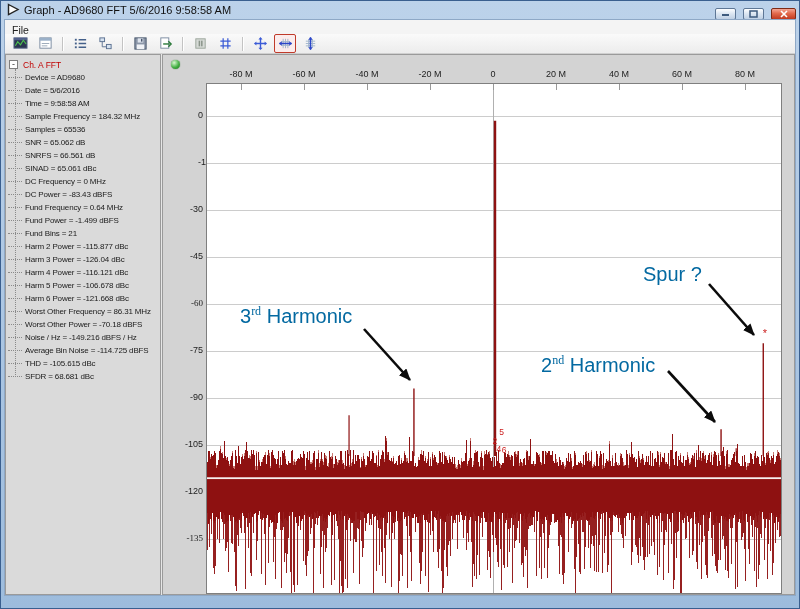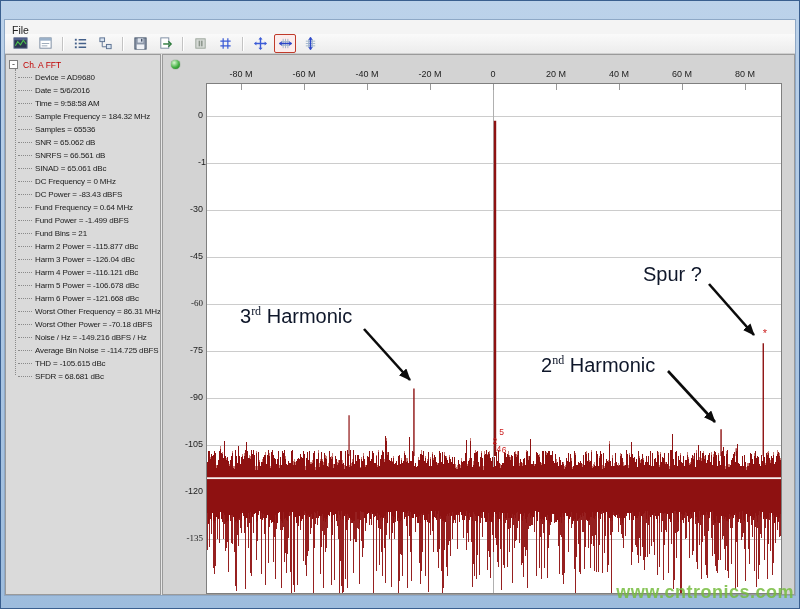--- a/index.html
+++ b/index.html
@@ -21,36 +21,59 @@
   .tsep{width:1px;height:14px;background:#c3c3c3;margin:0 3px;box-shadow:1px 0 0 #fff;}
   
   .content{position:absolute;left:0;right:0;top:34px;bottom:0;background:#e6e6e6;}
   .tree-panel{position:absolute;left:0;top:0;bottom:0;width:156px;background:#dadada;border:1px solid #9a9a9a;box-sizing:border-box;overflow:hidden;}
   .tree{position:relative;padding:3px 0 0 3px;}
   .tree::before{content:"";position:absolute;left:9px;top:14px;height:306px;border-left:1px dotted #8a8a8a;}
   .tree-root-row{display:flex;align-items:center;height:13px;position:relative;z-index:1;}
   .expander{width:9px;height:9px;box-sizing:border-box;border:1px solid #7e7e7e;background:#fff;font-size:9px;line-height:6px;text-align:center;color:#333;margin-right:5px;}
   .tree-root-label{font-size:8.5px;color:#c00000;white-space:nowrap;}
   #tree-items{list-style:none;margin:0;padding:0;}
-  #tree-items li{position:relative;margin-left:26px;height:13px;line-height:13px;font-size:8px;letter-spacing:-0.15px;color:#1a1a1a;white-space:nowrap;}
+  #tree-items li{position:relative;margin-left:16px;height:13px;line-height:13px;font-size:8px;letter-spacing:-0.15px;color:#1a1a1a;white-space:nowrap;}
   #tree-items li::before{content:"";position:absolute;left:-17px;top:6px;width:14px;border-top:1px dotted #8a8a8a;}
   .chart-panel{position:absolute;left:157px;right:0;top:0;bottom:0;background:#d3d3d3;border:1px solid #9a9a9a;box-sizing:border-box;}
   .led{position:absolute;left:8px;top:5px;width:9px;height:9px;border-radius:50%;background:radial-gradient(circle at 35% 30%,#d8f8d0,#44b044 55%,#187018);box-shadow:0 0 1px #0e5c0e;}
   .xlab{position:absolute;top:14px;width:50px;text-align:center;font-size:9px;color:#222;}
   .ylab{position:absolute;left:0;width:40px;text-align:right;font-size:9px;color:#222;}
   .plot{position:absolute;left:43px;top:28px;width:576px;height:511px;}
   .plot svg{display:block;}
-  .annot{position:absolute;font-size:20px;color:#0f172a;white-space:nowrap;z-index:3;}
+  .annot{position:absolute;font-size:20px;color:#0369a1;white-space:nowrap;z-index:3;}
   .annot sup{font-size:12px;font-family:Liberation Serif, serif;}
   .watermark{position:absolute;right:5px;bottom:5px;font-size:18px;font-weight:bold;letter-spacing:0.5px;color:rgba(118,188,62,0.85);z-index:10;}
 </style>
 </head>
 <body>
 
 <div class="window">
+  <div class="titlebar">
+    <svg class="app-icon" viewBox="0 0 13 13">
+        <path d="M1.5 1.5 L11 6.5 L1.5 11.5 Z" fill="#fdfdfd" stroke="#222" stroke-width="1.4"></path>
+      </svg>
+    <span class="title-text">Graph - AD9680 FFT 5/6/2016 9:58:58 AM</span>
+    <div class="win-buttons">
+      <div class="win-btn">
+          <svg width="9" height="6" viewBox="0 0 9 6">
+            <rect x="1" y="3" width="7" height="2" fill="#3d5a7d"></rect>
+          </svg>
+        </div>
+      <div class="win-btn">
+          <svg width="9" height="8" viewBox="0 0 9 8">
+            <rect x="1" y="1" width="7" height="6" fill="none" stroke="#3d5a7d" stroke-width="1.5"></rect>
+          </svg>
+        </div>
+      <div class="win-btn close">
+          <svg width="8" height="8" viewBox="0 0 8 8">
+            <path d="M1 1 L7 7 M7 1 L1 7" stroke="#fff" stroke-width="1.6"></path>
+          </svg>
+        </div>
+    </div>
+  </div>
   <div class="client">
     <div class="menubar">
       <span class="menu-item">File</span>
     </div>
     <div class="toolbar" id="toolbar">
         <div class="tbtn">
           <svg viewBox="0 0 16 16" width="15" height="15">
             <rect x="1" y="2" width="14" height="11" fill="#2a3550" stroke="#5a6a8a"></rect>
             <rect x="1" y="2" width="14" height="2.5" fill="#51608a"></rect>
             <path d="M2.5 10.5 L5 6 L8 9.5 L11 4.5 L14 8.5" stroke="#4ec24e" fill="none" stroke-width="1.2"></path>
@@ -241,14 +264,13 @@
             </svg>
           <div id="annotations">
               <div class="annot" style="left: 34px; top: 221px;">3<sup>rd</sup> Harmonic</div>
               <div class="annot" style="left: 335px; top: 270px;">2<sup>nd</sup> Harmonic</div>
               <div class="annot" style="left: 437px; top: 180px;">Spur ?</div>
             </div>
         </div>
       </div>
     </div>
   </div>
-  <div class="watermark">www.cntronics.com</div>
 </div>
 
 </body></html>

